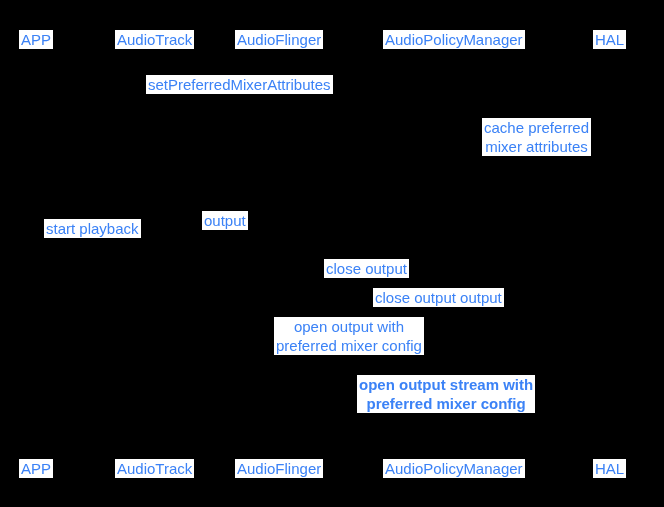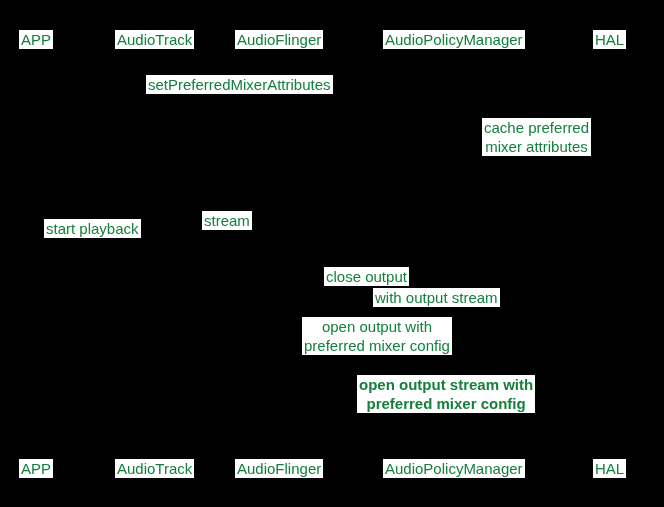--- a/index.html
+++ b/index.html
@@ -11,21 +11,21 @@
     position: relative;
     width: 664px;
     height: 507px;
     background: #000000;
     overflow: hidden;
     font-family: "Liberation Sans", sans-serif;
   }
   .label {
     position: absolute;
     background: #ffffff;
-    color: #15803d;
+    color: #3b82f6;
     font-size: 15px;
     line-height: 19px;
     padding: 0 2px;
     white-space: pre-line;
     text-align: center;
     display: block;
   }
   .participant {
     line-height: 17px;
     padding: 1px 2px;
@@ -40,43 +40,43 @@
   .p-bot-app        { left: 19px;  top: 459px; }
   .p-bot-track      { left: 115px; top: 459px; }
   .p-bot-flinger    { left: 235px; top: 459px; }
   .p-bot-apm        { left: 383px; top: 459px; }
   .p-bot-hal        { left: 593px; top: 459px; }
   
   .m-setpref        { left: 146px; top: 75px; }
   .m-cache         { left: 482px; top: 118px; }
   .m-startpb        { left: 44px;  top: 172px; margin-top: 47px; }
   .m-start          { left: 202px; top: 211px; }
-  .m-closeout       { left: 324px; top: 267px; }
+  .m-closeout       { left: 324px; top: 259px; }
   .m-closeoutstream { left: 373px; top: 288px; }
-  .m-openout        { left: 302px; top: 317px; }
+  .m-openout        { left: 274px; top: 317px; }
   .m-openoutstream  { left: 357px; top: 375px; font-weight: bold; }
 </style>
 </head>
 <body>
 
 <div class="stage">
 
   <span class="label participant p-top-app">APP</span>
   <span class="label participant p-top-track">AudioTrack</span>
   <span class="label participant p-top-flinger">AudioFlinger</span>
   <span class="label participant p-top-apm">AudioPolicyManager</span>
   <span class="label participant p-top-hal">HAL</span>
 
   <span class="label m-setpref">setPreferredMixerAttributes</span>
   <span class="label m-cache">cache preferred
 mixer attributes</span>
   <span class="label m-startpb">start playback</span>
-  <span class="label m-start">stream</span>
+  <span class="label m-start">output</span>
   <span class="label m-closeout">close output</span>
-  <span class="label m-closeoutstream">with output stream</span>
+  <span class="label m-closeoutstream">close output output</span>
   <span class="label m-openout">open output with
 preferred mixer config</span>
   <span class="label m-openoutstream">open output stream with
 preferred mixer config</span>
 
   <span class="label participant p-bot-app">APP</span>
   <span class="label participant p-bot-track">AudioTrack</span>
   <span class="label participant p-bot-flinger">AudioFlinger</span>
   <span class="label participant p-bot-apm">AudioPolicyManager</span>
   <span class="label participant p-bot-hal">HAL</span>

